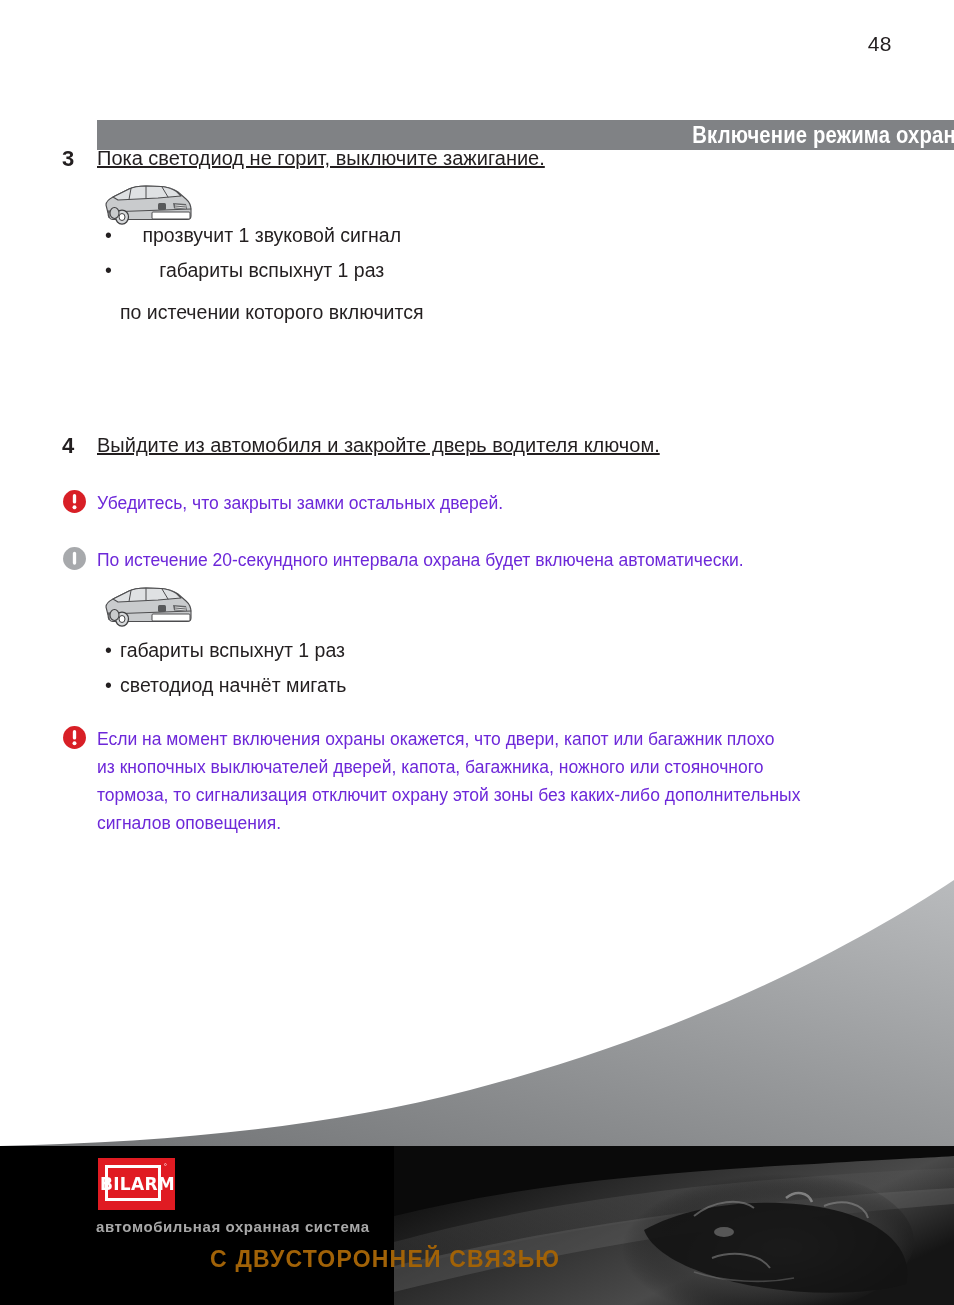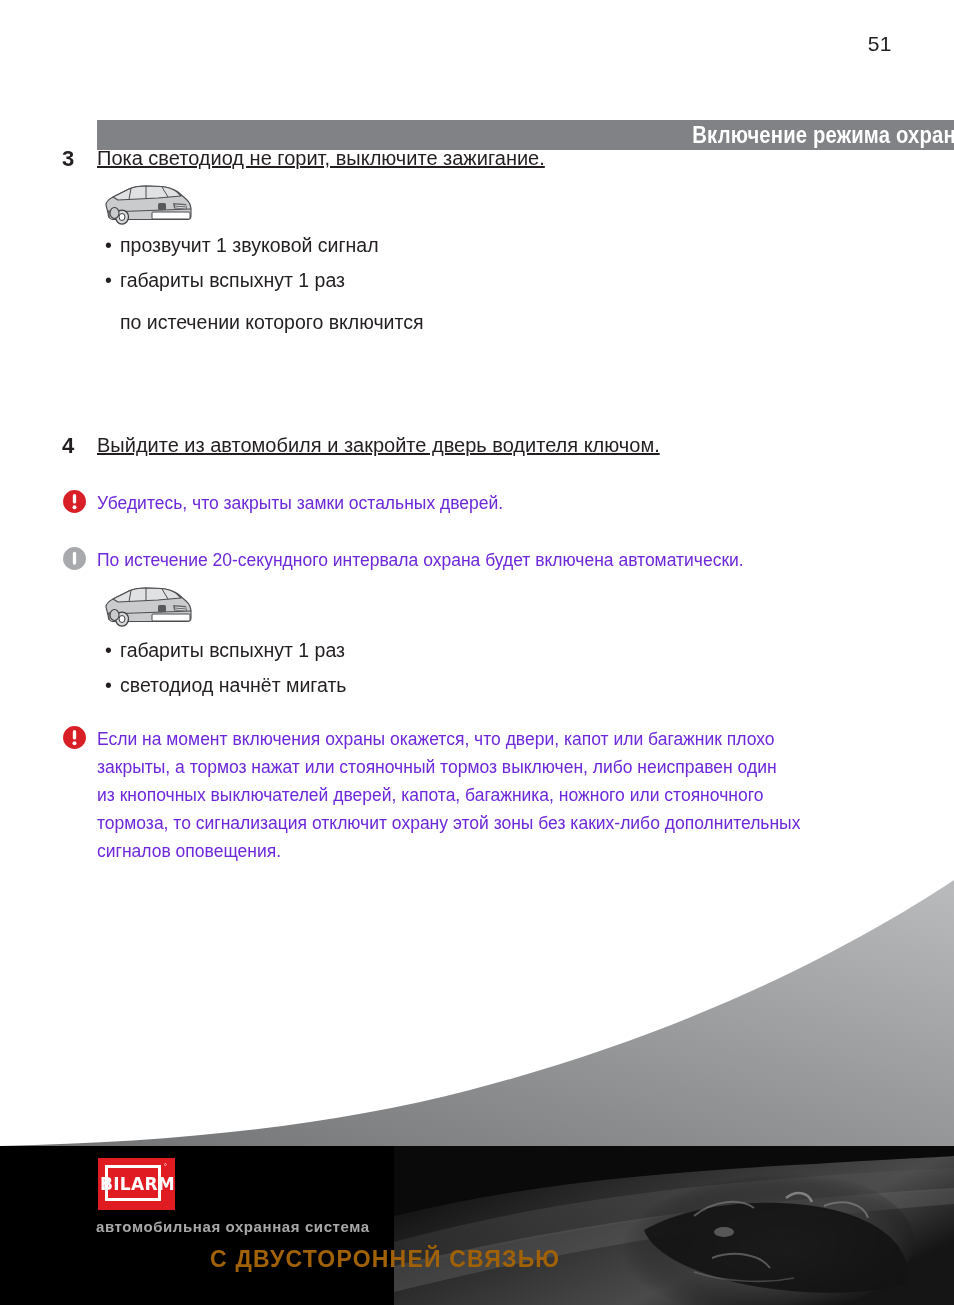--- a/index.html
+++ b/index.html
@@ -218,21 +218,21 @@
     font-weight: bold;
     color: #a16207;
     letter-spacing: 1.2px;
   }
 </style>
 </head>
 <body>
 
 <div id="page">
 
-  <div class="page-number">51</div>
+  <div class="page-number">48</div>
 
   <div class="header-bar">
     <div class="header-title"><span class="header-title-inner">Включение режима охраны</span></div>
   </div>
 
   <div class="step" style="top:146px;">
     <div class="step-num">3</div>
     <div class="step-text">Пока светодиод не горит, выключите зажигание.</div>
   </div>
 
@@ -263,21 +263,21 @@
 
       <g>
         <ellipse cx="48" cy="74" rx="13" ry="14" fill="#d6d8da" stroke="#3f3f41" stroke-width="2.5"></ellipse>
         <ellipse cx="48" cy="74" rx="6" ry="7" fill="#ffffff" stroke="#3f3f41" stroke-width="2"></ellipse>
         <ellipse cx="33" cy="66" rx="9" ry="11" fill="#c9cbcd" stroke="#3f3f41" stroke-width="2.2"></ellipse>
       </g>
       <path d="M22 60 L22 76" stroke="#4d4d4f" stroke-width="2" fill="none"></path>
     </svg>
   </div>
 
-  <div class="bullets" style="top:228px;">
+  <div class="bullets" style="top:218px;text-align:center;">
     <div class="bullet-row has-dot">прозвучит 1 звуковой сигнал</div>
     <div class="bullet-row has-dot">габариты вспыхнут 1 раз</div>
     <div class="bullet-row cont">по истечении которого включится</div>
   </div>
 
   <div class="step" style="top:433px;">
     <div class="step-num">4</div>
     <div class="step-text">Выйдите из автомобиля и закройте дверь водителя ключом.</div>
   </div>
 
@@ -341,21 +341,20 @@
   <div class="note" style="top:725px;">
     <div class="note-icon">
       <svg viewBox="0 0 24 24" width="25" height="25" xmlns="http://www.w3.org/2000/svg">
         <circle cx="12" cy="12" r="11" fill="#d81f26"></circle>
         <rect x="10.4" y="4.8" width="3.2" height="9.2" rx="1.6" fill="#ffffff"></rect>
         <circle cx="12" cy="17.6" r="1.9" fill="#ffffff"></circle>
       </svg>
     </div>
     <div class="note-text">
       <span class="ln">Если на момент включения охраны окажется, что двери, капот или багажник плохо</span>
-      <span class="ln">закрыты, а тормоз нажат или стояночный тормоз выключен, либо неисправен один</span>
       <span class="ln">из кнопочных выключателей дверей, капота, багажника, ножного или стояночного</span>
       <span class="ln">тормоза, то сигнализация отключит охрану этой зоны без каких-либо дополнительных</span>
       <span class="ln">сигналов оповещения.</span>
     </div>
   </div>
 
   <div class="swoosh">
     <svg width="954" height="268" viewBox="0 0 954 268" xmlns="http://www.w3.org/2000/svg">
       <defs>
         <linearGradient id="swg" x1="0" y1="1" x2="1" y2="0">

